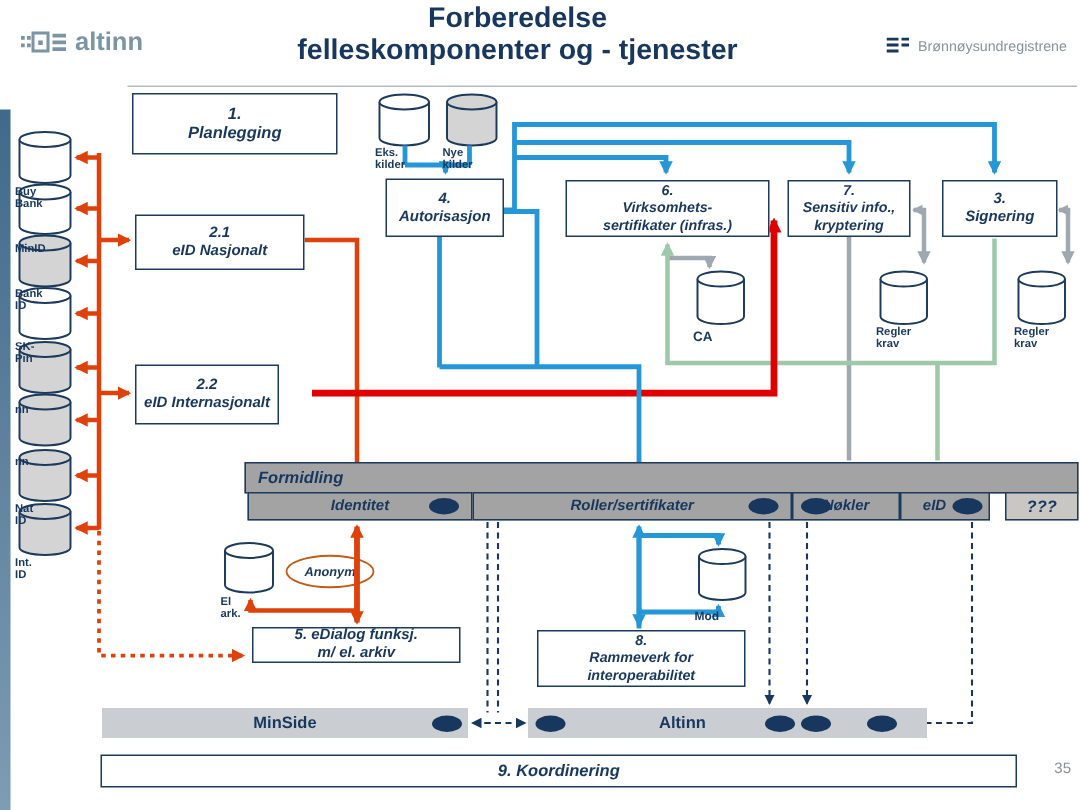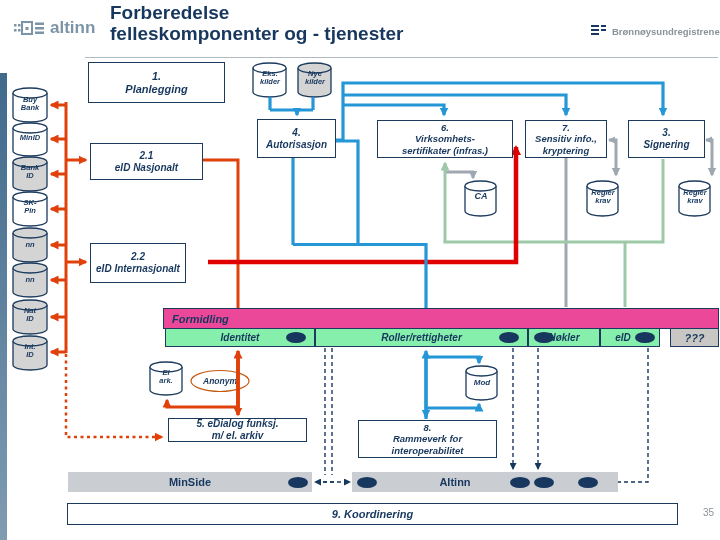--- a/index.html
+++ b/index.html
@@ -2,43 +2,43 @@
 <html><head>
 <meta charset="utf-8">
 <style>
   html,body{margin:0;padding:0;background:#e8e8e8;}
   #slide{position:relative;width:720px;height:540px;background:#fff;overflow:hidden;
          font-family:"Liberation Sans",sans-serif;}
   .abs{position:absolute;}
   #connector-layer{position:absolute;left:0;top:0;z-index:1;}
   .hlayer{position:absolute;left:0;top:0;width:720px;height:540px;z-index:2;pointer-events:none;}
   .hlayer > *{pointer-events:auto;}
-  .title{left:110px;top:2px;width:470px;text-align:left;color:#17375e;
+  .title{left:110px;top:2px;width:470px;text-align:center;color:#17375e;
          font-weight:bold;font-size:19px;line-height:21px;}
   .sep{left:85px;top:57px;width:633px;height:1px;background:#b2bac0;}
   .sidebar{left:0;top:73px;width:7px;height:467px;
            background:linear-gradient(#40698b,#7e9cb2);}
   .logo-altinn{left:14px;top:18px;display:flex;align-items:center;gap:6px;
                color:#7b94a6;font-weight:bold;font-size:17px;}
   .logo-brreg{left:591px;top:25px;display:flex;align-items:center;gap:5px;
-              color:#8a9299;font-size:9.5px;font-weight:bold;}
+              color:#8a9299;font-size:9.5px;}
   .pagenum{left:690px;top:507px;width:24px;text-align:right;color:#8a9299;font-size:10px;}
   .box{position:absolute;background:#fff;border:1.6px solid #1b3a5c;color:#17375e;
        font-weight:bold;font-style:italic;font-size:10px;line-height:1.18;
        display:flex;align-items:center;justify-content:center;text-align:center;
        white-space:pre-line;box-sizing:border-box;}
-  .cyl-label{position:absolute;color:#17375e;font-weight:bold;font-style:italic;
-             font-size:7.5px;line-height:1.1;text-align:center;white-space:pre-line;}
+  .cyl-label{position:absolute;color:#17375e;font-weight:bold;
+             font-size:7.5px;line-height:1.1;white-space:pre-line;margin-top:28px;}
   .dot{position:absolute;width:20px;height:11px;background:#17375e;border-radius:50%;}
   .band{left:163px;top:308px;width:556px;height:39px;box-sizing:border-box;}
-  .band-header{position:absolute;left:0;top:0;width:100%;height:21px;background:#ec4899;
+  .band-header{position:absolute;left:0;top:0;width:100%;height:21px;background:#a3a3a3;
                border:1px solid #1b3a5c;box-sizing:border-box;color:#17375e;
                font-weight:bold;font-style:italic;font-size:11px;
                display:flex;align-items:center;padding-left:8px;}
-  .cell{position:absolute;top:20px;height:19px;background:#86efac;border:1px solid #1b3a5c;
+  .cell{position:absolute;top:20px;height:19px;background:#a3a3a3;border:1px solid #1b3a5c;
         box-sizing:border-box;color:#17375e;font-weight:bold;font-style:italic;
         font-size:10px;display:flex;align-items:center;justify-content:center;}
   .gband{position:absolute;height:20px;background:#caced2;color:#17375e;
          font-weight:bold;font-size:11px;display:flex;align-items:center;
          justify-content:center;}
 </style>
 </head>
 <body>
 
 <div id="slide">
@@ -285,21 +285,21 @@
 
     <div class="abs band">
       <div class="band-header">
         <span>Formidling</span>
       </div>
       <div class="cell" style="left:2px;width:150px;">
         <span>Identitet</span>
         <span class="dot" style="right:8px;top:3px;"></span>
       </div>
       <div class="cell" style="left:152px;width:213px;">
-        <span>Roller/rettigheter</span>
+        <span>Roller/sertifikater</span>
         <span class="dot" style="right:8px;top:3px;"></span>
       </div>
       <div class="cell" style="left:365px;width:72px;">
         <span class="dot" style="left:5px;top:3px;"></span>
         <span>Nøkler</span>
       </div>
       <div class="cell" style="left:437px;width:60px;">
         <span style="margin-right:14px;">eID</span>
         <span class="dot" style="right:4px;top:3px;"></span>
       </div>

